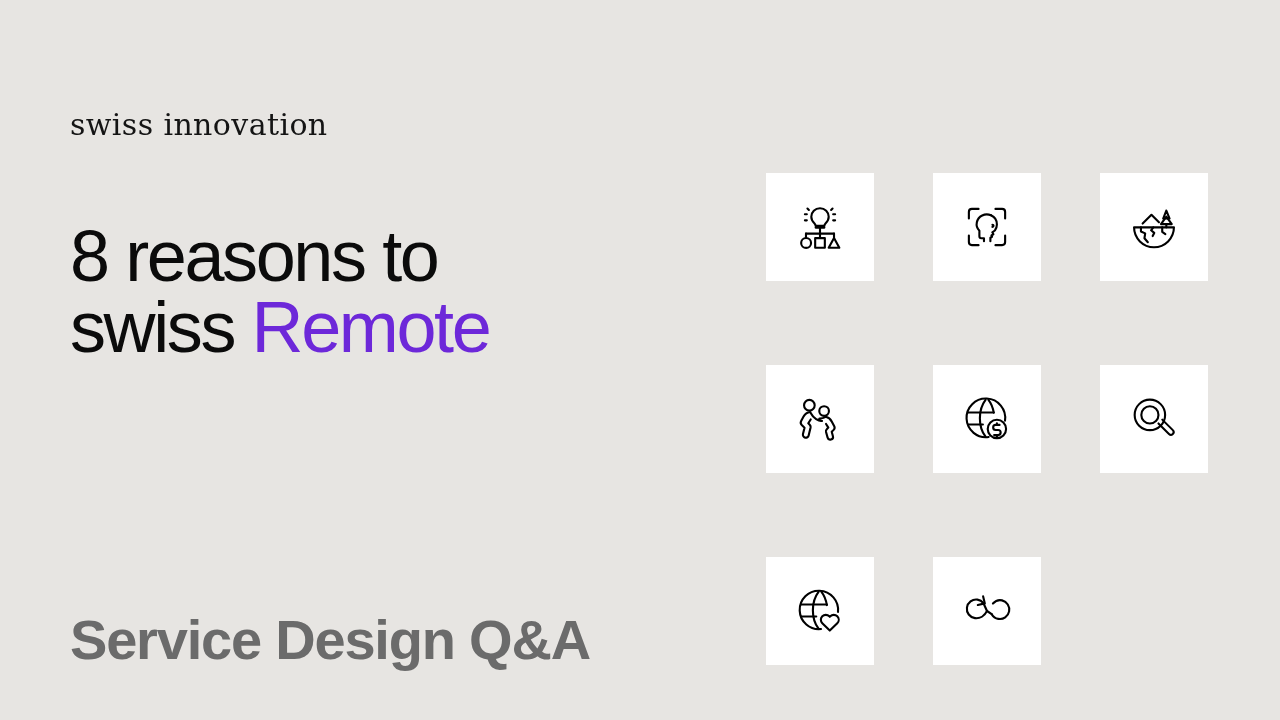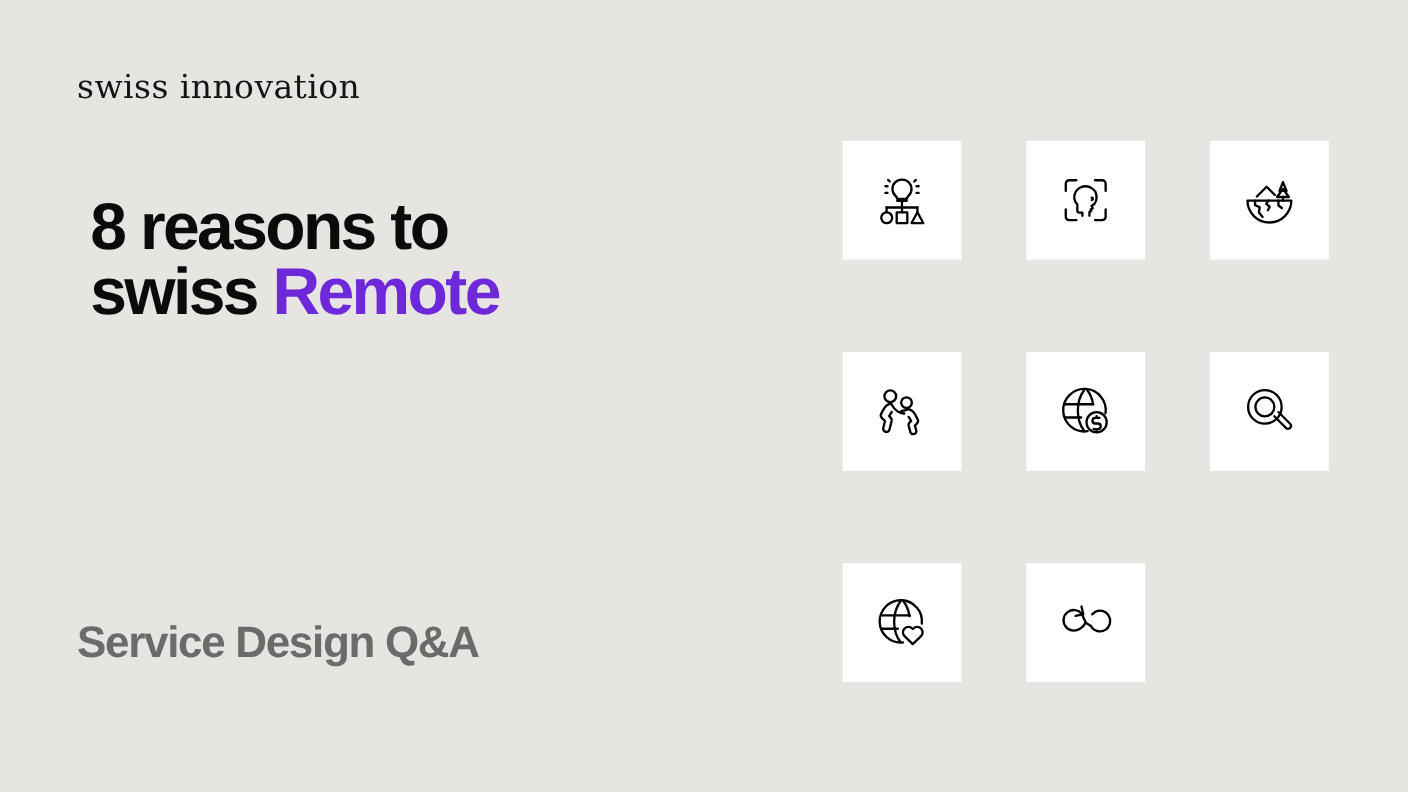--- a/index.html
+++ b/index.html
@@ -15,20 +15,21 @@
     background: #E7E5E2;
     font-family: "Liberation Sans", sans-serif;
     position: relative;
   }
 
   .slide {
     position: relative;
     width: 1280px;
     height: 554px;
     background: #E7E5E2;
+    margin-top: 45px;
   }
 
   
   .logo {
     position: absolute;
     left: 70px;
     top: 62px;
     width: 340px;
   }
   .logo-line {
@@ -37,38 +38,38 @@
     font-weight: 400;
     line-height: 1.18;
     color: #141414;
     letter-spacing: 0.4px;
     white-space: nowrap;
   }
 
   
   .headline {
     position: absolute;
-    left: 82px;
+    left: 70px;
     top: 176px;
     width: 640px;
-    font-size: 60px;
-    font-weight: 700;
+    font-size: 72px;
+    font-weight: 400;
     line-height: 0.99;
     letter-spacing: -2.4px;
     color: #0B0B0B;
   }
   .headline .accent { color: #6d28d9; }
   .headline .hl-line { display: block; white-space: nowrap; }
 
   
   .subtitle {
     position: absolute;
     left: 70px;
     top: 562px;
-    font-size: 40px;
+    font-size: 56px;
     font-weight: 700;
     letter-spacing: -1.2px;
     color: #6B6B6B;
     white-space: nowrap;
   }
 
   
   .icon-grid {
     position: absolute;
     left: 766px;

